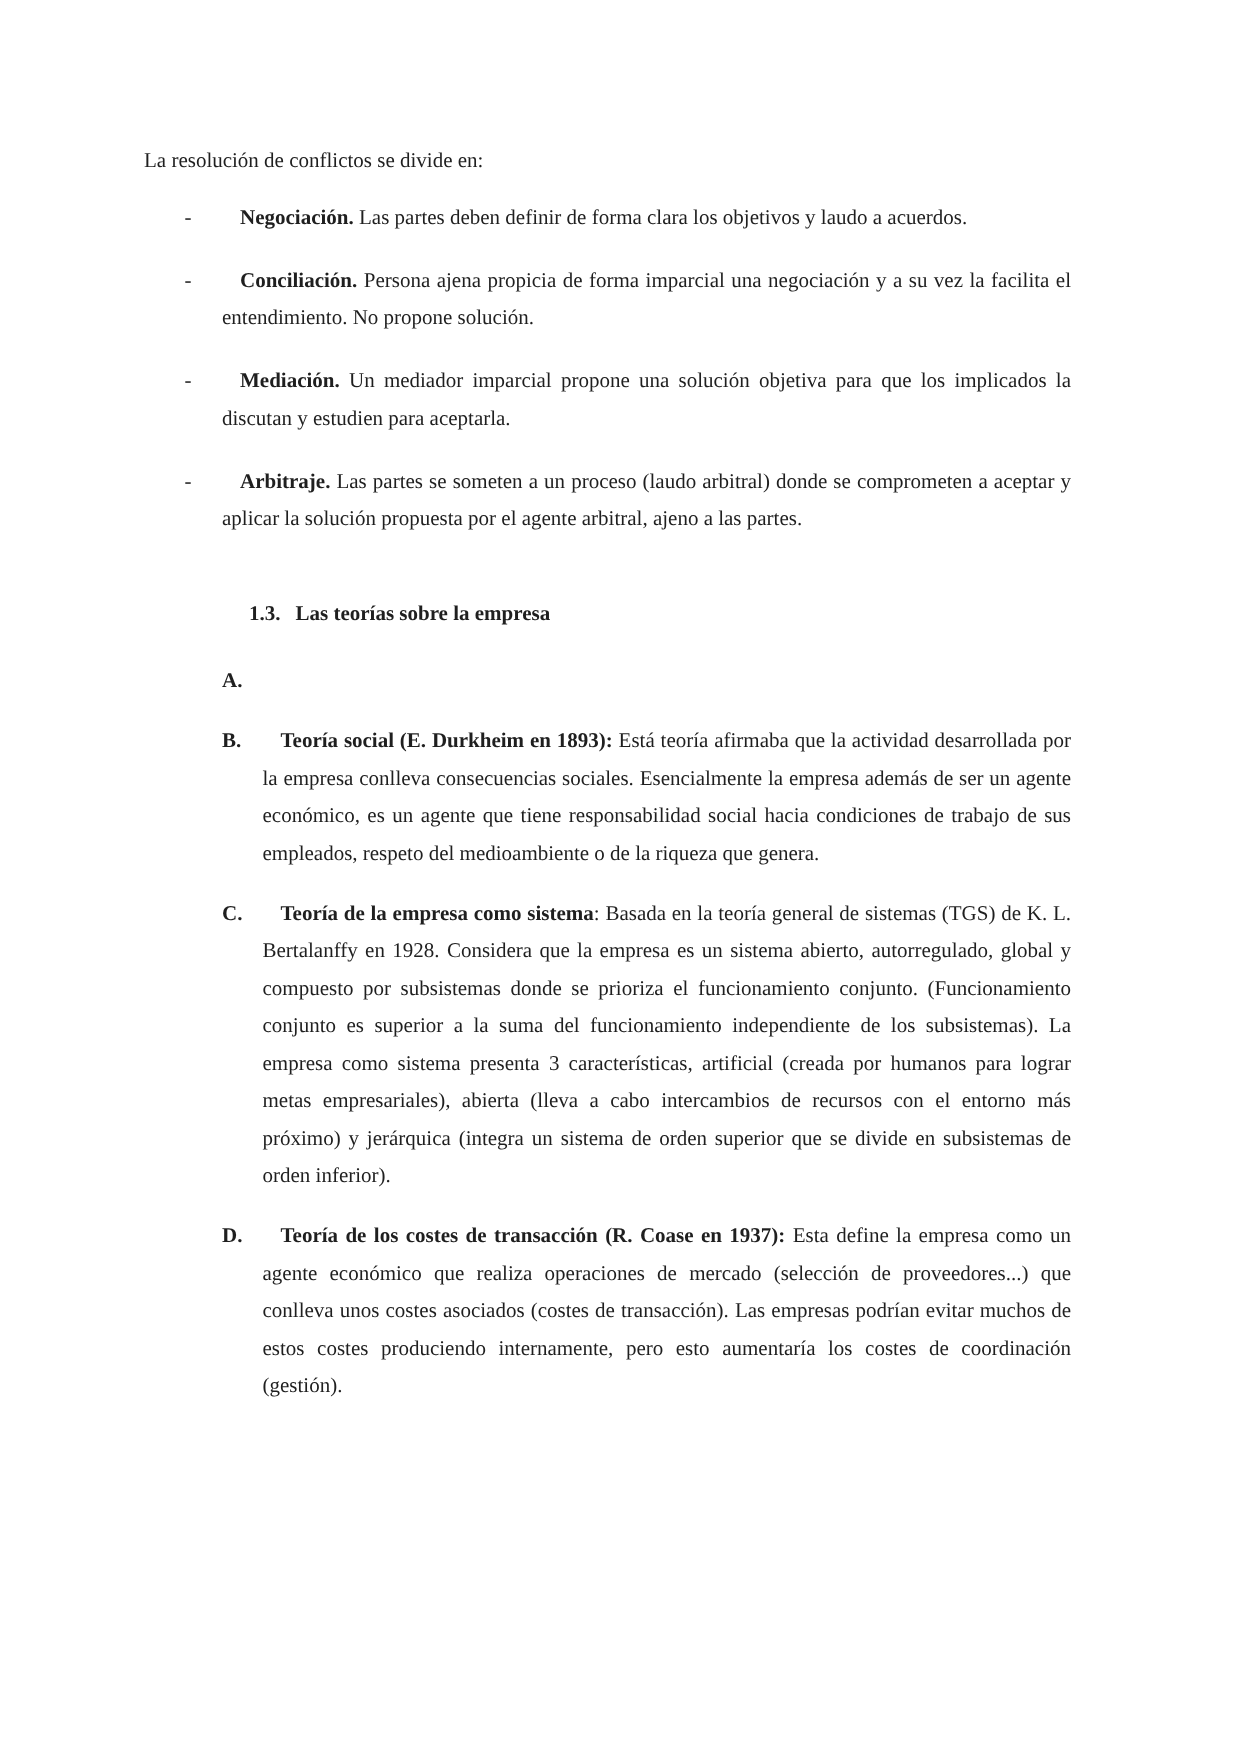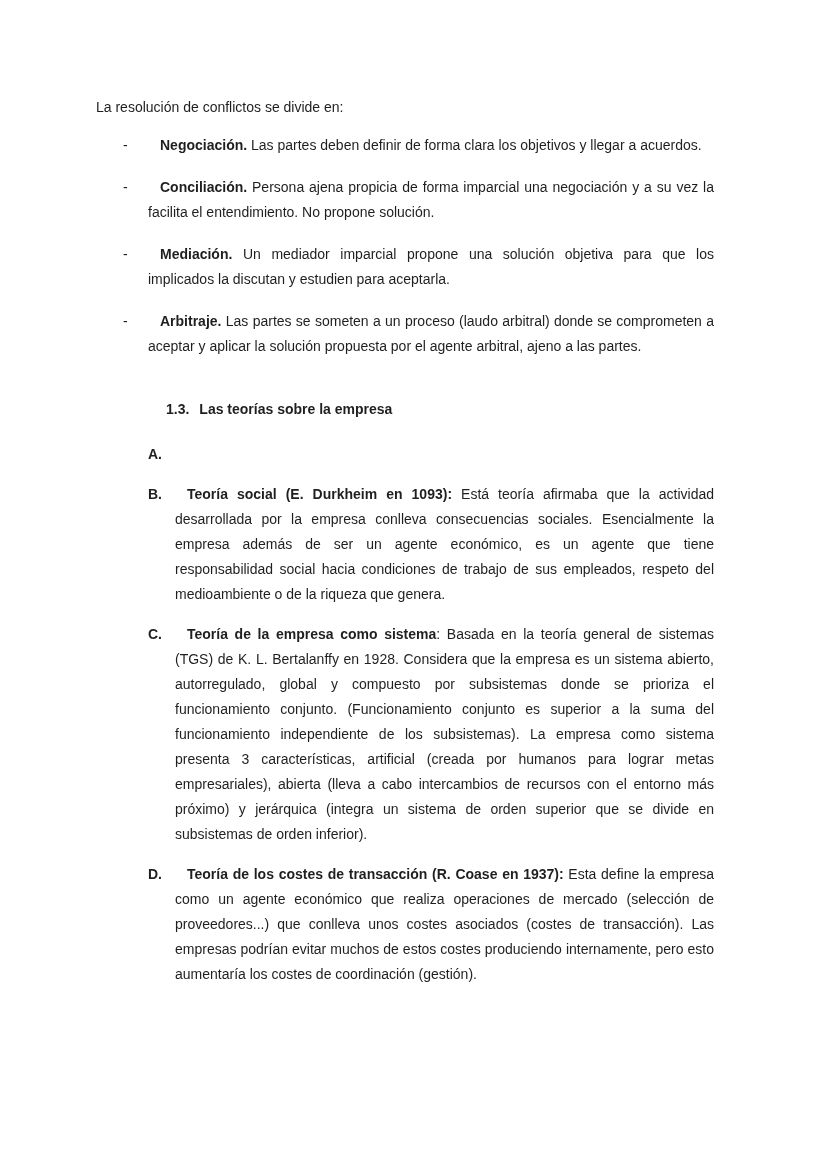--- a/index.html
+++ b/index.html
@@ -11,20 +11,21 @@
     position: relative;
     width: 828px;
     height: 1165px;
     margin: 0 auto;
     background: #ffffff;
     color: #1f1f1f;
     padding: 95px 114px 40px 96px;
     font-size: 14px;
     line-height: 25px;
     overflow: hidden;
+    font-family: Liberation Serif, serif;
   }
   .para {
     text-align: justify;
     margin-bottom: 13px;
   }
   .dash-list { margin-top: 12px; }
   .dash-item {
     display: flex;
     margin-bottom: 17px;
   }
@@ -58,21 +59,21 @@
 <body>
 
 <div class="page">
 
   <p class="para">La resolución de conflictos se divide en:</p>
 
   <div class="dash-list">
 
     <div class="dash-item">
       <span class="marker">-</span>
-      <div class="item-text"><b>Negociación.</b><span> Las partes deben definir de forma clara los objetivos y llegar a acuerdos.</span></div>
+      <div class="item-text"><b>Negociación.</b><span> Las partes deben definir de forma clara los objetivos y laudo a acuerdos.</span></div>
     </div>
 
     <div class="dash-item">
       <span class="marker">-</span>
       <div class="item-text"><b>Conciliación.</b><span> Persona ajena propicia de forma imparcial una negociación y a su vez la facilita el entendimiento. No propone solución.</span></div>
     </div>
 
     <div class="dash-item">
       <span class="marker">-</span>
       <div class="item-text"><b>Mediación.</b><span> Un mediador imparcial propone una solución objetiva para que los implicados la discutan y estudien para aceptarla.</span></div>
@@ -89,21 +90,21 @@
 
 
   <div class="letter-list">
 
     <div class="letter-item">
       <span class="marker">A.</span>
     </div>
 
     <div class="letter-item">
       <span class="marker">B.</span>
-      <div class="item-text"><b>Teoría social (E. Durkheim en 1093):</b><span> Está teoría afirmaba que la actividad desarrollada por la empresa conlleva consecuencias sociales. Esencialmente la empresa además de ser un agente económico, es un agente que tiene responsabilidad social hacia condiciones de trabajo de sus empleados, respeto del medioambiente o de la riqueza que genera.</span></div>
+      <div class="item-text"><b>Teoría social (E. Durkheim en 1893):</b><span> Está teoría afirmaba que la actividad desarrollada por la empresa conlleva consecuencias sociales. Esencialmente la empresa además de ser un agente económico, es un agente que tiene responsabilidad social hacia condiciones de trabajo de sus empleados, respeto del medioambiente o de la riqueza que genera.</span></div>
     </div>
 
     <div class="letter-item">
       <span class="marker">C.</span>
       <div class="item-text"><b>Teoría de la empresa como sistema</b><span>: Basada en la teoría general de sistemas (TGS) de K. L. Bertalanffy en 1928. Considera que la empresa es un sistema abierto, autorregulado, global y compuesto por subsistemas donde se prioriza el funcionamiento conjunto. (Funcionamiento conjunto es superior a la suma del funcionamiento independiente de los subsistemas). La empresa como sistema presenta 3 características, artificial (creada por humanos para lograr metas empresariales), abierta (lleva a cabo intercambios de recursos con el entorno más próximo) y jerárquica (integra un sistema de orden superior que se divide en subsistemas de orden inferior).</span></div>
     </div>
 
     <div class="letter-item">
       <span class="marker">D.</span>
       <div class="item-text"><b>Teoría de los costes de transacción (R. Coase en 1937):</b><span> Esta define la empresa como un agente económico que realiza operaciones de mercado (selección de proveedores...) que conlleva unos costes asociados (costes de transacción). Las empresas podrían evitar muchos de estos costes produciendo internamente, pero esto aumentaría los costes de coordinación (gestión).</span></div>

